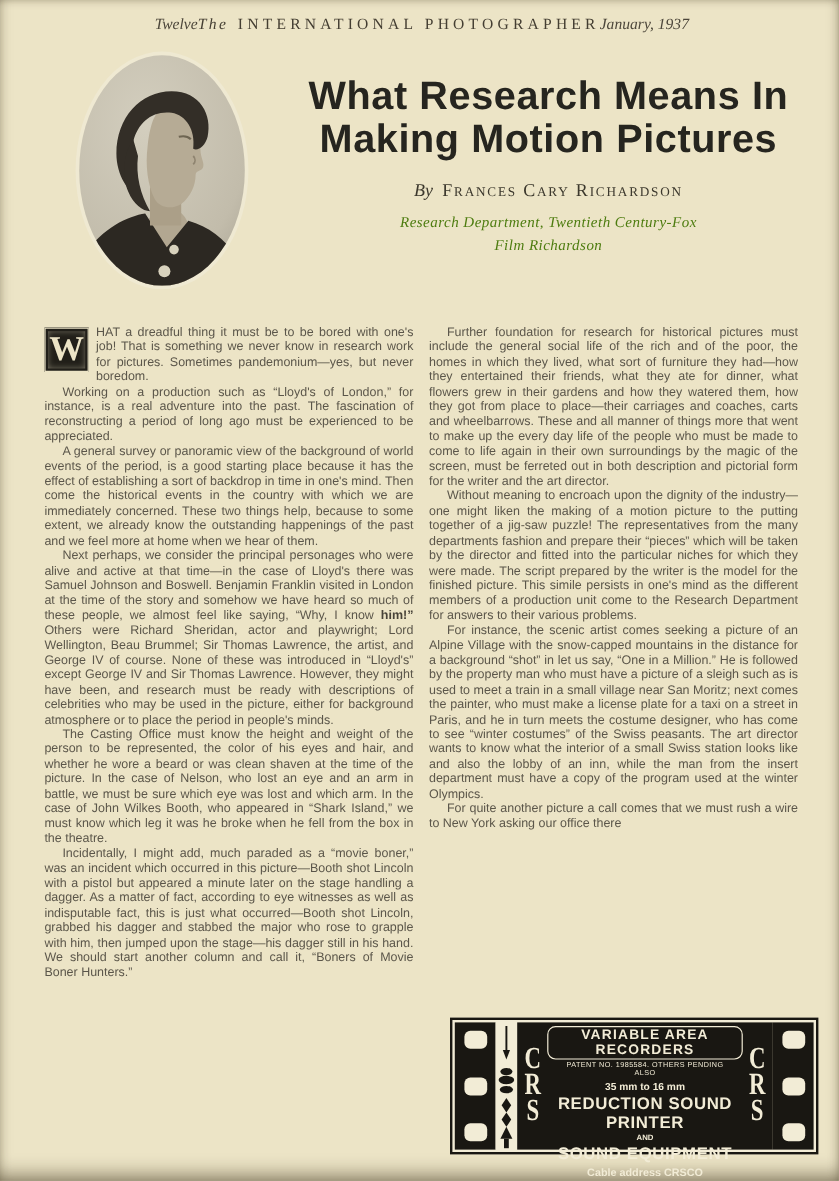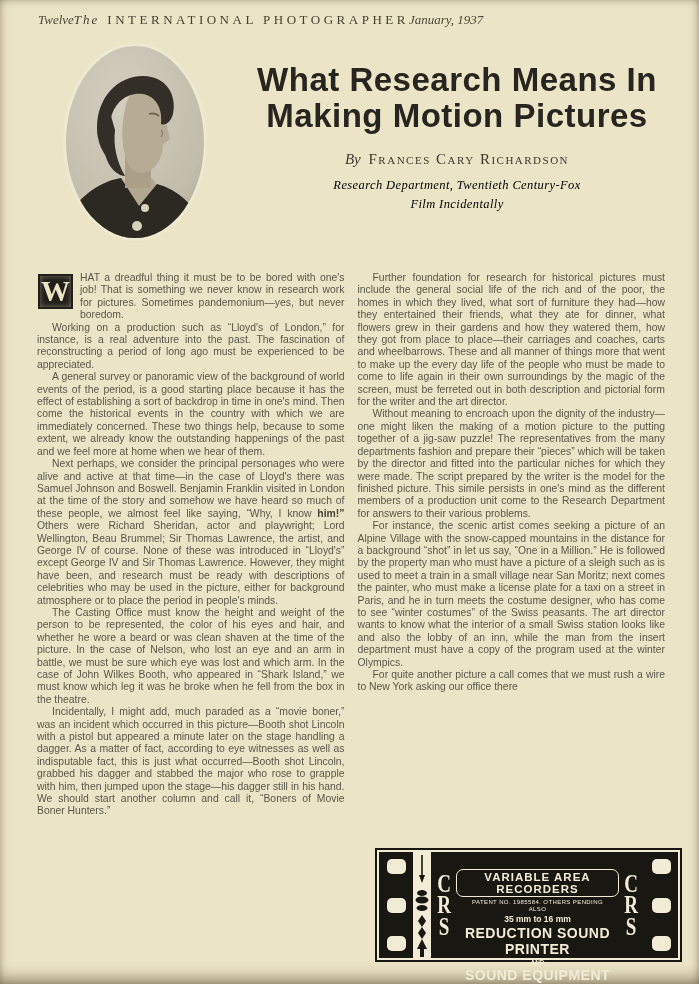--- a/index.html
+++ b/index.html
@@ -9,41 +9,41 @@
     background:#ece4c6;
     box-shadow:inset 0 -12px 16px -8px rgba(45,35,12,.55),
                inset 0 5px 8px -5px rgba(45,35,12,.30),
                inset -6px 0 10px -7px rgba(45,35,12,.35),
                inset 6px 0 10px -7px rgba(45,35,12,.25);
     font-family:"Liberation Sans", sans-serif;
   }
   
   .running-head{
     position:absolute;top:12px;left:38px;right:34px;
-    display:flex;align-items:baseline;justify-content:flex-start;
+    display:flex;align-items:baseline;justify-content:center;
     font-family:"Liberation Serif", serif;color:#4c463a;
   }
   .folio,.issue-date{font-style:italic;font-size:13px;}
   .masthead{font-size:13px;color:#443e32;}
   .masthead .the{font-style:italic;letter-spacing:2px;margin-right:8px;}
   .masthead .caps{letter-spacing:3.5px;font-weight:400;}
   
   .portrait{position:absolute;top:38px;left:55px;width:160px;height:208px;}
   
   .title-block{position:absolute;top:62px;left:228px;width:458px;text-align:center;}
   .article-title{
     margin:0;font-family:"Liberation Sans", sans-serif;font-weight:700;
     font-size:33px;line-height:1.1;color:#26251f;letter-spacing:.5px;
   }
   .byline{margin-top:16px;font-family:Liberation Serif, serif;font-size:15px;color:#3c382d;}
   .byline .by{font-style:italic;margin-right:4px;}
   .byline .name{font-variant:small-caps;letter-spacing:1.5px;}
   .affiliation{
     margin-top:8px;font-family:"Liberation Serif", serif;font-style:italic;
-    font-size:12.5px;line-height:1.55;color:#000000;letter-spacing:.4px;
+    font-size:12.5px;line-height:1.55;color:#4d7c0f;letter-spacing:.4px;
   }
   
   .columns{position:absolute;top:272px;left:37px;width:628px;display:flex;gap:13px;}
   .col{width:308px;color:#5b564a;font-size:10.4px;line-height:12.4px;text-align:justify;}
   .col p{margin:0;text-indent:15px;}
   .col p.first{text-indent:0;}
   .dropcap{
     float:left;width:37px;height:37px;margin:1px 6px 0 0;
     background:#211f19;color:#ece4c6;
     font-family:"Liberation Serif", serif;font-weight:700;font-size:29px;
@@ -60,21 +60,21 @@
   .film-edge{width:34px;background:#191712;display:flex;flex-direction:column;
     justify-content:space-between;align-items:center;padding:7px 0;}
   .sprocket{width:19px;height:15px;background:#f2ecd6;border-radius:5px;display:block;}
   .ornament-strip{width:18px;background:#f2ecd6;display:flex;align-items:center;justify-content:center;}
   .ad-main{flex:1;background:#191712;color:#f2ecd6;display:flex;padding:2px 1px;}
   .crs{width:24px;display:flex;flex-direction:column;justify-content:center;align-items:center;
     font-family:"Liberation Serif", serif;font-weight:700;font-size:19px;line-height:16px;
     transform:scaleY(1.35);}
   .ad-text{flex:1;text-align:center;}
   .ad-headline{display:inline-block;border:1.5px solid #f2ecd6;border-radius:7px;
-    padding:1px 9px;font-weight:700;font-size:11.5px;letter-spacing:1px;margin-top:15px;}
+    padding:1px 9px;font-weight:700;font-size:11.5px;letter-spacing:1px;margin-top:1px;}
   .t6{font-size:6px;letter-spacing:.4px;margin-top:1.5px;}
   .t8b{font-size:14px;font-weight:700;margin-top:1.5px;letter-spacing:.5px;}
   .t8{font-size:8.5px;font-weight:700;margin-top:1.5px;}
   .t7b{font-size:6.5px;font-weight:700;margin-top:1.5px;}
   .cable{font-size:9px;font-weight:700;margin-top:3px;}
   .company{font-size:14.5px;font-weight:700;margin-top:2px;letter-spacing:.3px;}
 </style>
 </head>
 <body>
 
@@ -128,21 +128,21 @@
     <h1 class="article-title">
       <span>What Research Means In</span><br>
       <span>Making Motion Pictures</span>
     </h1>
     <div class="byline">
       <span class="by">By</span>
       <span class="name">Frances Cary Richardson</span>
     </div>
     <div class="affiliation">
       <span>Research Department, Twentieth Century-Fox</span><br>
-      <span>Film Incidentally</span>
+      <span>Film Richardson</span>
     </div>
   </section>
 
   <section class="columns">
     <div class="col">
       <p class="first">
         <span class="dropcap">W</span><span>HAT a dreadful thing it must be to be bored with one's job! That is something we never know in research work for pictures. Sometimes pandemonium—yes, but never boredom.</span>
       </p>
       <p>Working on a production such as “Lloyd's of London,” for instance, is a real adventure into the past. The fascination of reconstructing a period of long ago must be experienced to be appreciated.</p>
       <p>A general survey or panoramic view of the background of world events of the period, is a good starting place because it has the effect of establishing a sort of backdrop in time in one's mind. Then come the historical events in the country with which we are immediately concerned. These two things help, because to some extent, we already know the outstanding happenings of the past and we feel more at home when we hear of them.</p>

